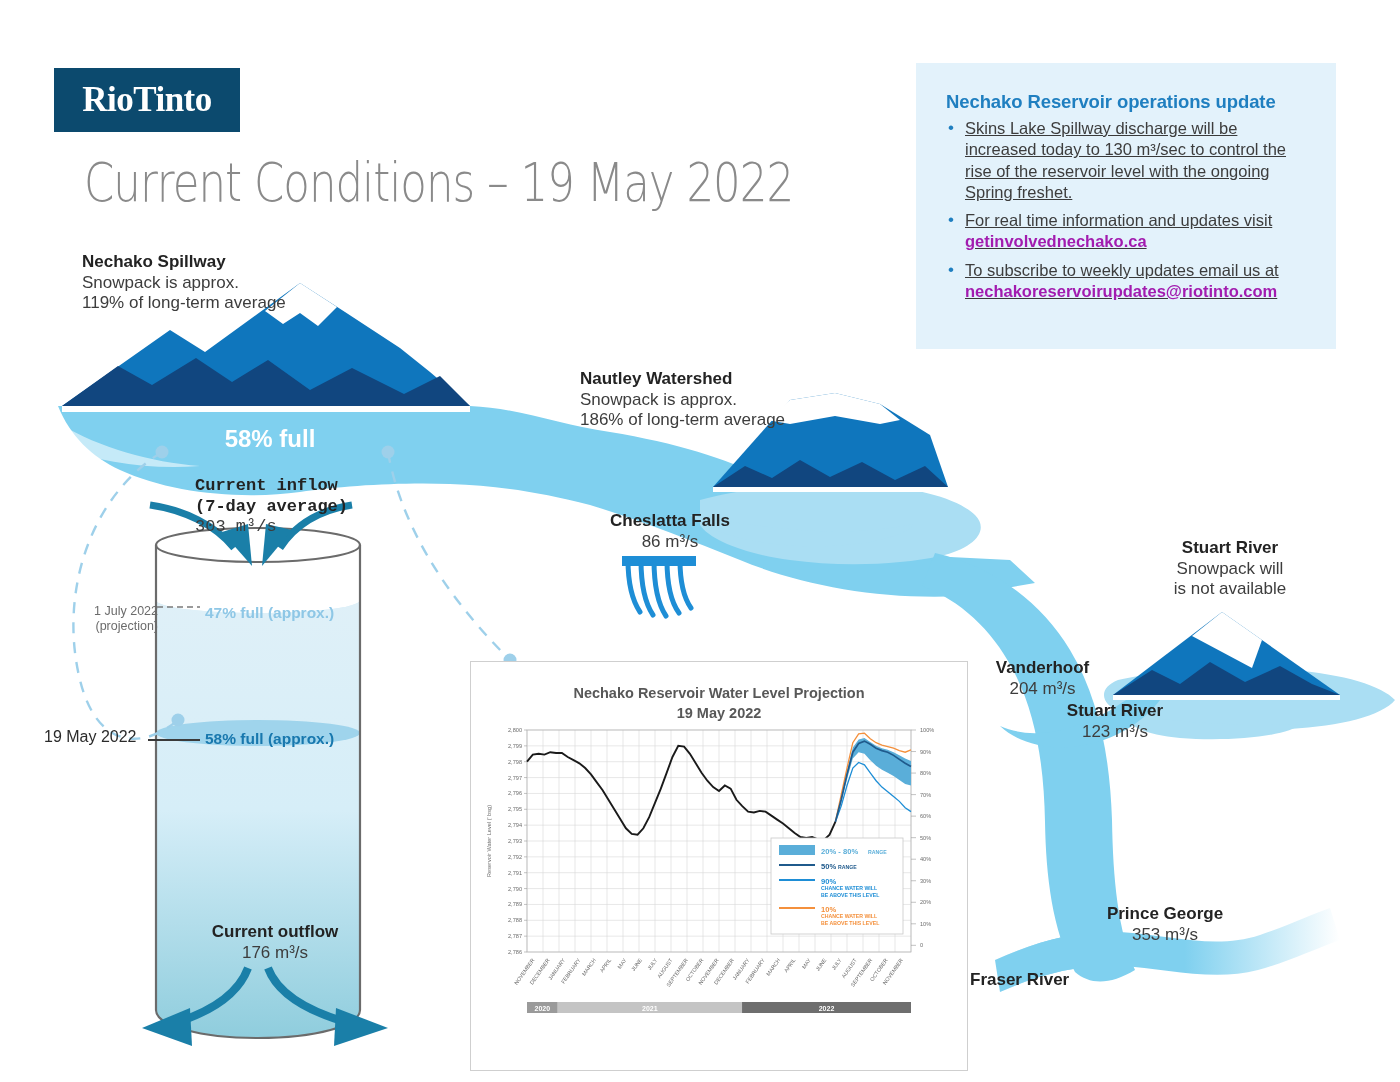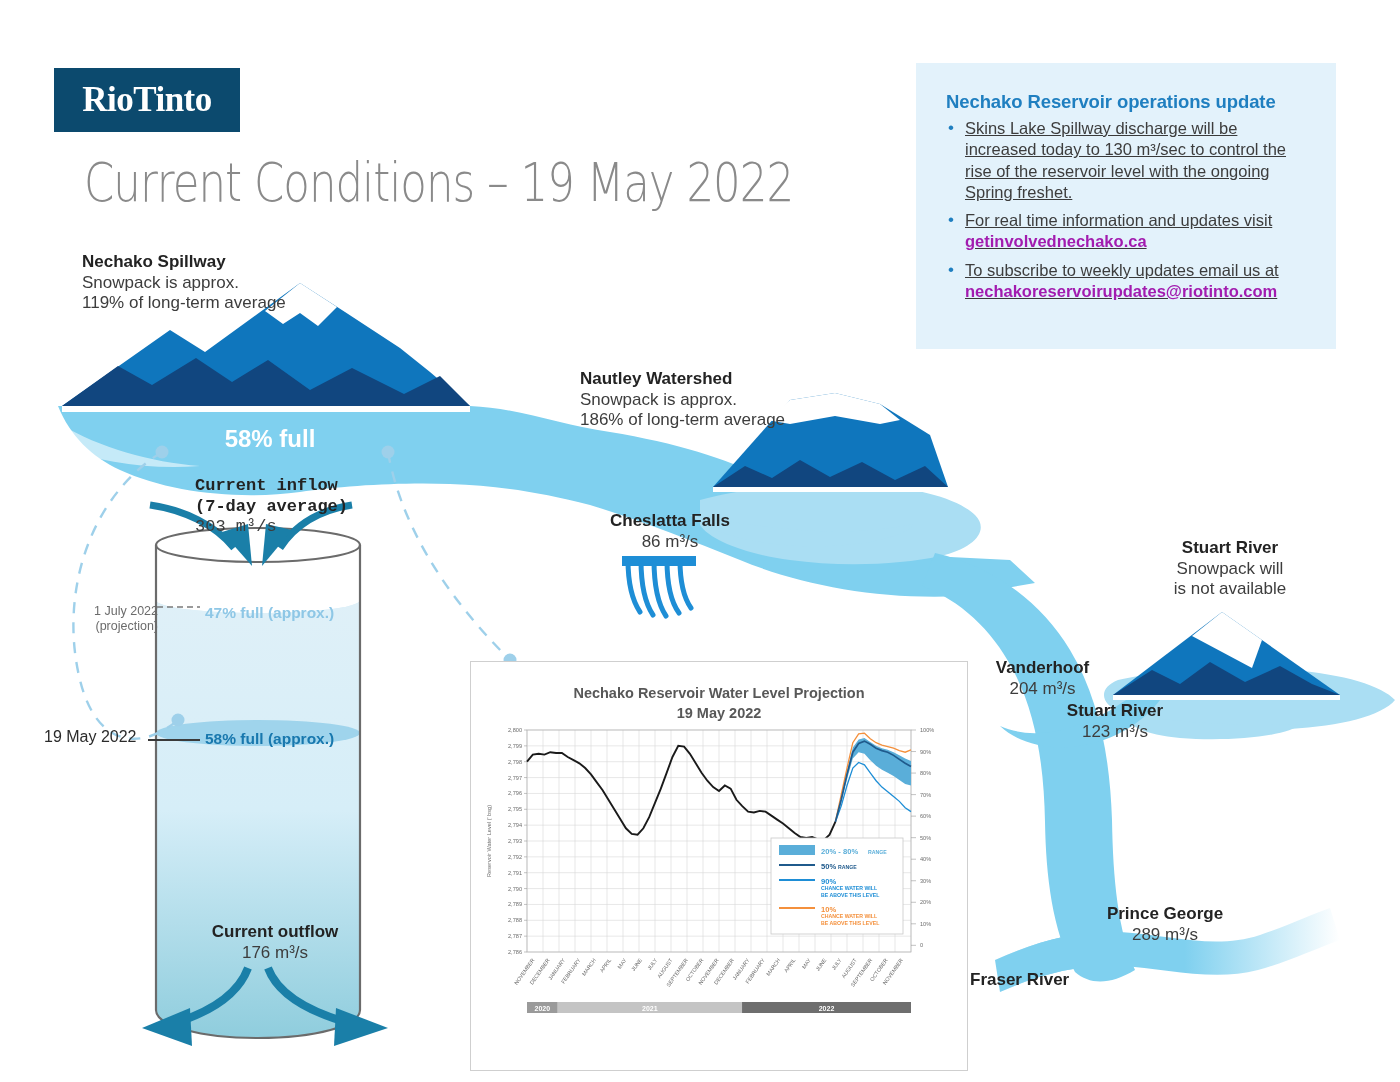--- a/index.html
+++ b/index.html
@@ -310,21 +310,21 @@
     <span>204 m³/s</span>
   </div>
 
   <div class="abs lbl" id="lbl-stuart-river">
     <span class="hd">Stuart River</span>
     <span>123 m³/s</span>
   </div>
 
   <div class="abs lbl" id="lbl-prince-george">
     <span class="hd">Prince George</span>
-    <span>289 m³/s</span>
+    <span>353 m³/s</span>
   </div>
 
   <div class="abs lbl" id="lbl-fraser">Fraser River</div>
 
   <div class="abs" id="pct-full">58% full</div>
 
   <div class="abs lbl" id="lbl-inflow">
     <span class="hd">Current inflow</span>
     <span class="hd">(7-day average)</span>
     <span>303 m³/s</span>

